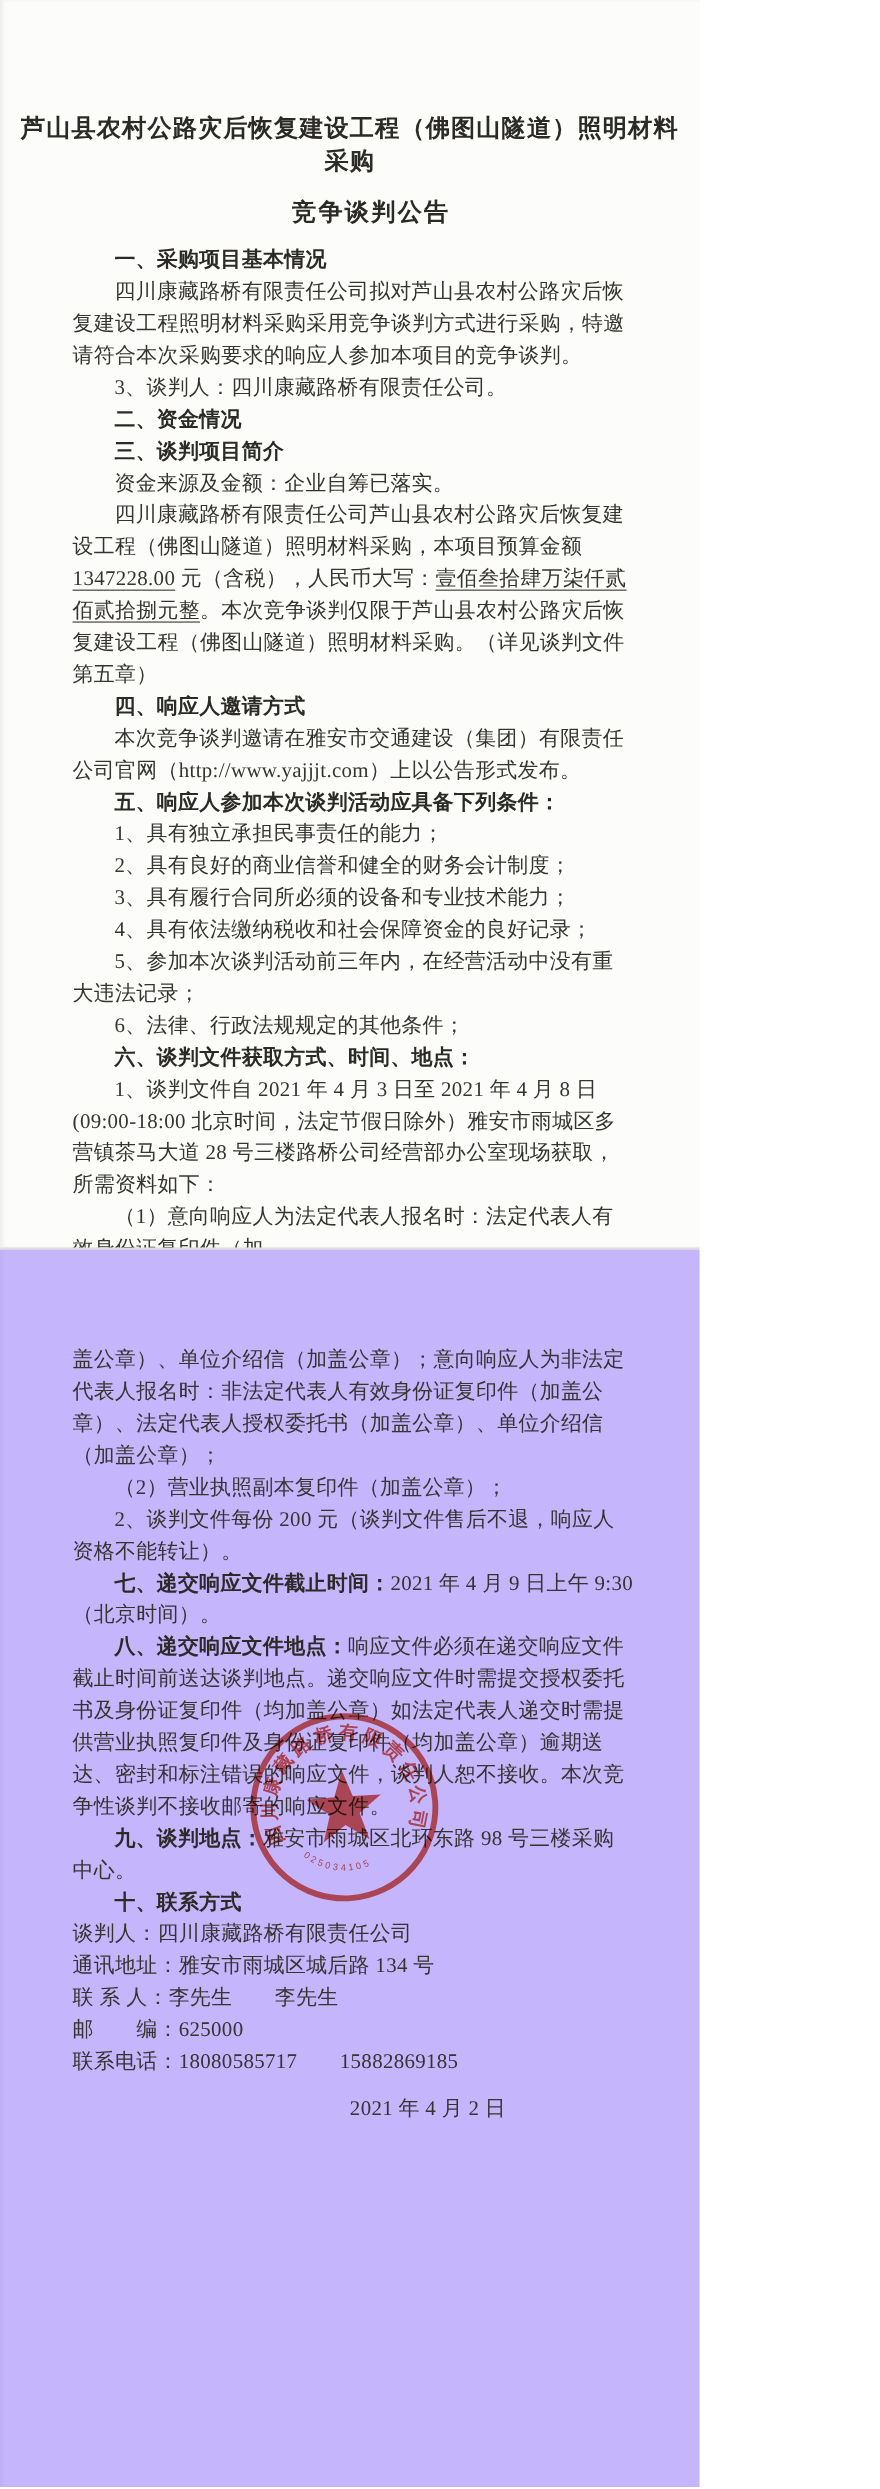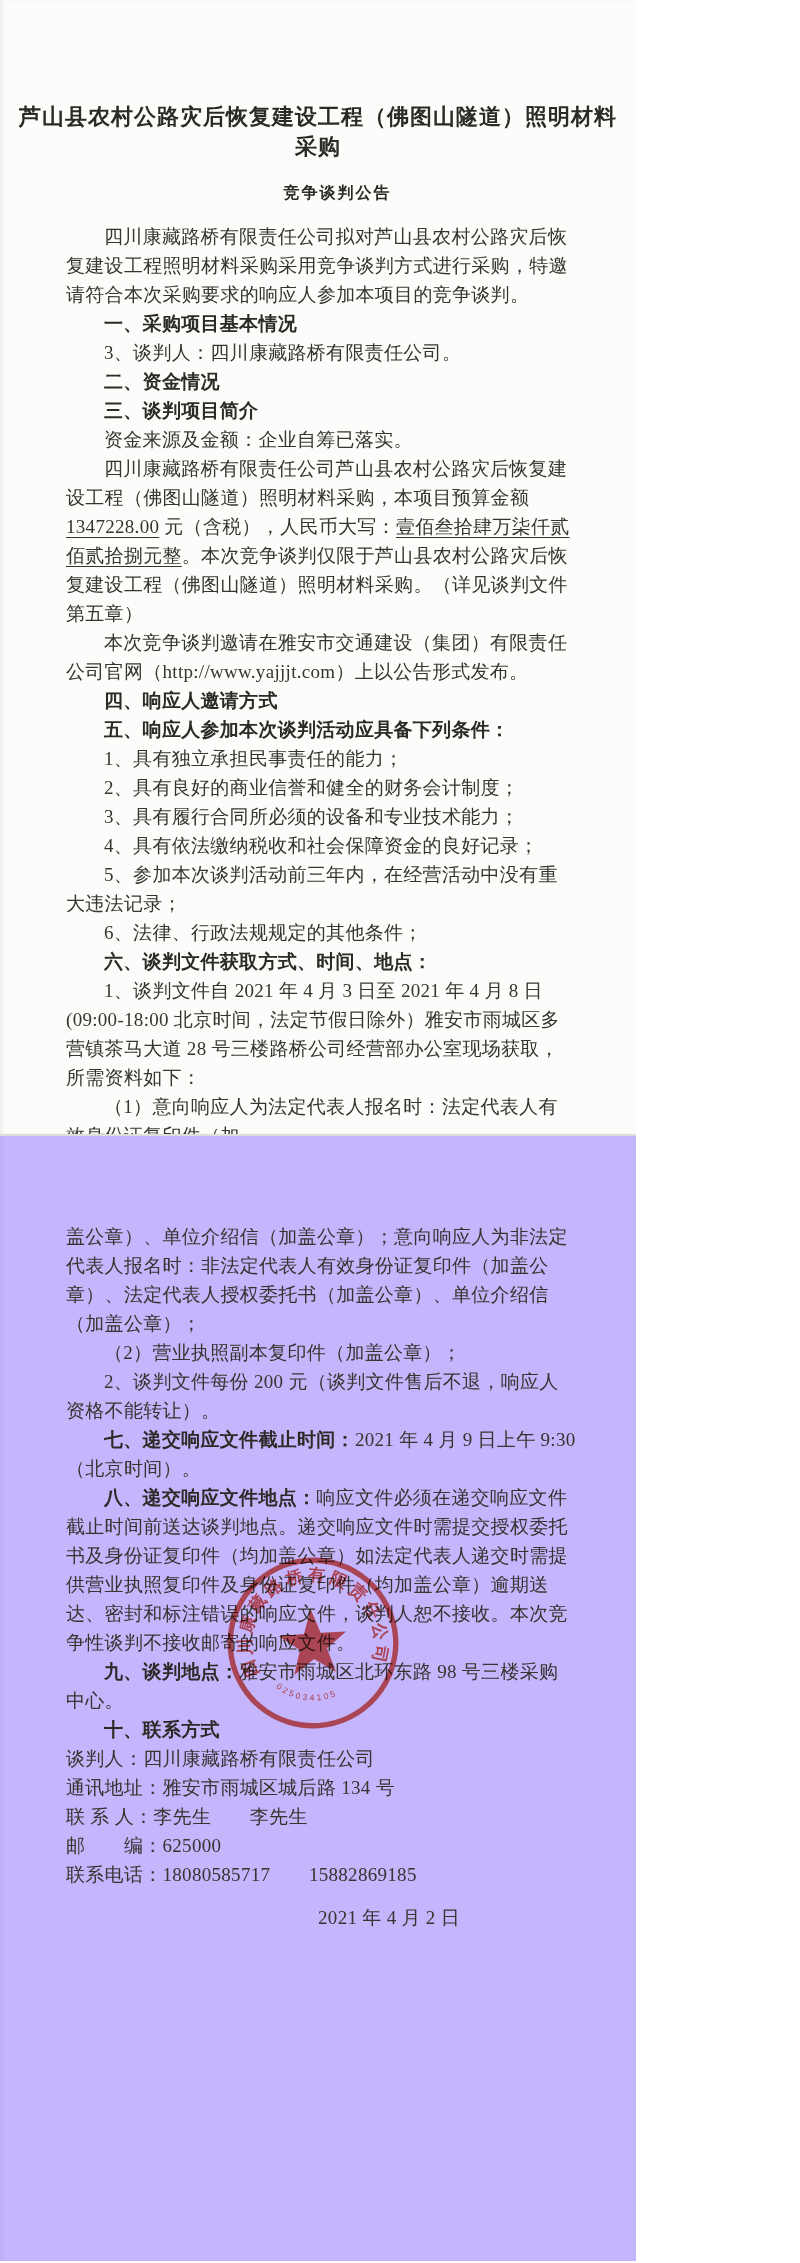--- a/index.html
+++ b/index.html
@@ -20,21 +20,21 @@
   }
   .content { padding:0 60px 0 66px; }
   p { margin:0; font-size:19px; line-height:29px; letter-spacing:0.3px; }
   .indent { text-indent:2em; }
   .doc-title {
     margin:0; padding:102px 10px 0 10px;
     font-size:22px; line-height:30px; font-weight:bold; text-align:center;
     letter-spacing:1px; color:#2c2a26;
   }
   .doc-subtitle {
-    margin:16px 0 14px 0; font-size:16px; line-height:30px;
+    margin:16px 0 14px 0; font-size:22px; line-height:30px;
     font-weight:bold; text-align:center; letter-spacing:2px; color:#2c2a26;padding-left:39px;
   }
   .heading { font-weight:bold; color:#2c2a26; }
   b.lead { font-weight:bold; color:#2c2a26; }
   .u { text-decoration:underline; text-underline-offset:4px; }
   .page2-pad { height:86px; }
   .date-line { text-align:right; padding-right:116px; margin-top:14px; }
   .stamp {
     position:absolute; left:224px; top:418px; width:178px; height:178px;
     mix-blend-mode:multiply; opacity:0.87;
@@ -43,33 +43,33 @@
   }
   .stamp text { font-family:"Liberation Sans","DejaVu Sans",sans-serif; }
 </style>
 </head>
 <body>
 
 <div class="page page-1">
   <h1 class="doc-title">芦山县农村公路灾后恢复建设工程（佛图山隧道）照明材料采购</h1>
   <h2 class="doc-subtitle">竞争谈判公告</h2>
   <div class="content">
+    <p class="indent heading">一、采购项目基本情况</p>
+
     <p class="indent">四川康藏路桥有限责任公司拟对芦山县农村公路灾后恢复建设工程照明材料采购采用竞争谈判方式进行采购，特邀请符合本次采购要求的响应人参加本项目的竞争谈判。</p>
-
-    <p class="indent heading">一、采购项目基本情况</p>
     <p class="indent">3、谈判人：四川康藏路桥有限责任公司。</p>
 
     <p class="indent heading">二、资金情况</p>
     <p class="indent heading">三、谈判项目简介</p>
 
     <p class="indent">资金来源及金额：企业自筹已落实。</p>
     <p class="indent"><span>四川康藏路桥有限责任公司芦山县农村公路灾后恢复建设工程（佛图山隧道）照明材料采购，本项目预算金额 </span><span class="u">1347228.00</span><span> 元（含税），人民币大写：</span><span class="u">壹佰叁拾肆万柒仟贰佰贰拾捌元整</span><span>。本次竞争谈判仅限于芦山县农村公路灾后恢复建设工程（佛图山隧道）照明材料采购。（详见谈判文件第五章）</span></p>
 
+    <p class="indent heading">四、响应人邀请方式</p>
     <p class="indent">本次竞争谈判邀请在雅安市交通建设（集团）有限责任公司官网（http://www.yajjjt.com）上以公告形式发布。</p>
-    <p class="indent heading">四、响应人邀请方式</p>
 
     <p class="indent heading">五、响应人参加本次谈判活动应具备下列条件：</p>
     <p class="indent">1、具有独立承担民事责任的能力；</p>
     <p class="indent">2、具有良好的商业信誉和健全的财务会计制度；</p>
     <p class="indent">3、具有履行合同所必须的设备和专业技术能力；</p>
     <p class="indent">4、具有依法缴纳税收和社会保障资金的良好记录；</p>
     <p class="indent">5、参加本次谈判活动前三年内，在经营活动中没有重大违法记录；</p>
     <p class="indent">6、法律、行政法规规定的其他条件；</p>
 
     <p class="indent heading">六、谈判文件获取方式、时间、地点：</p>

